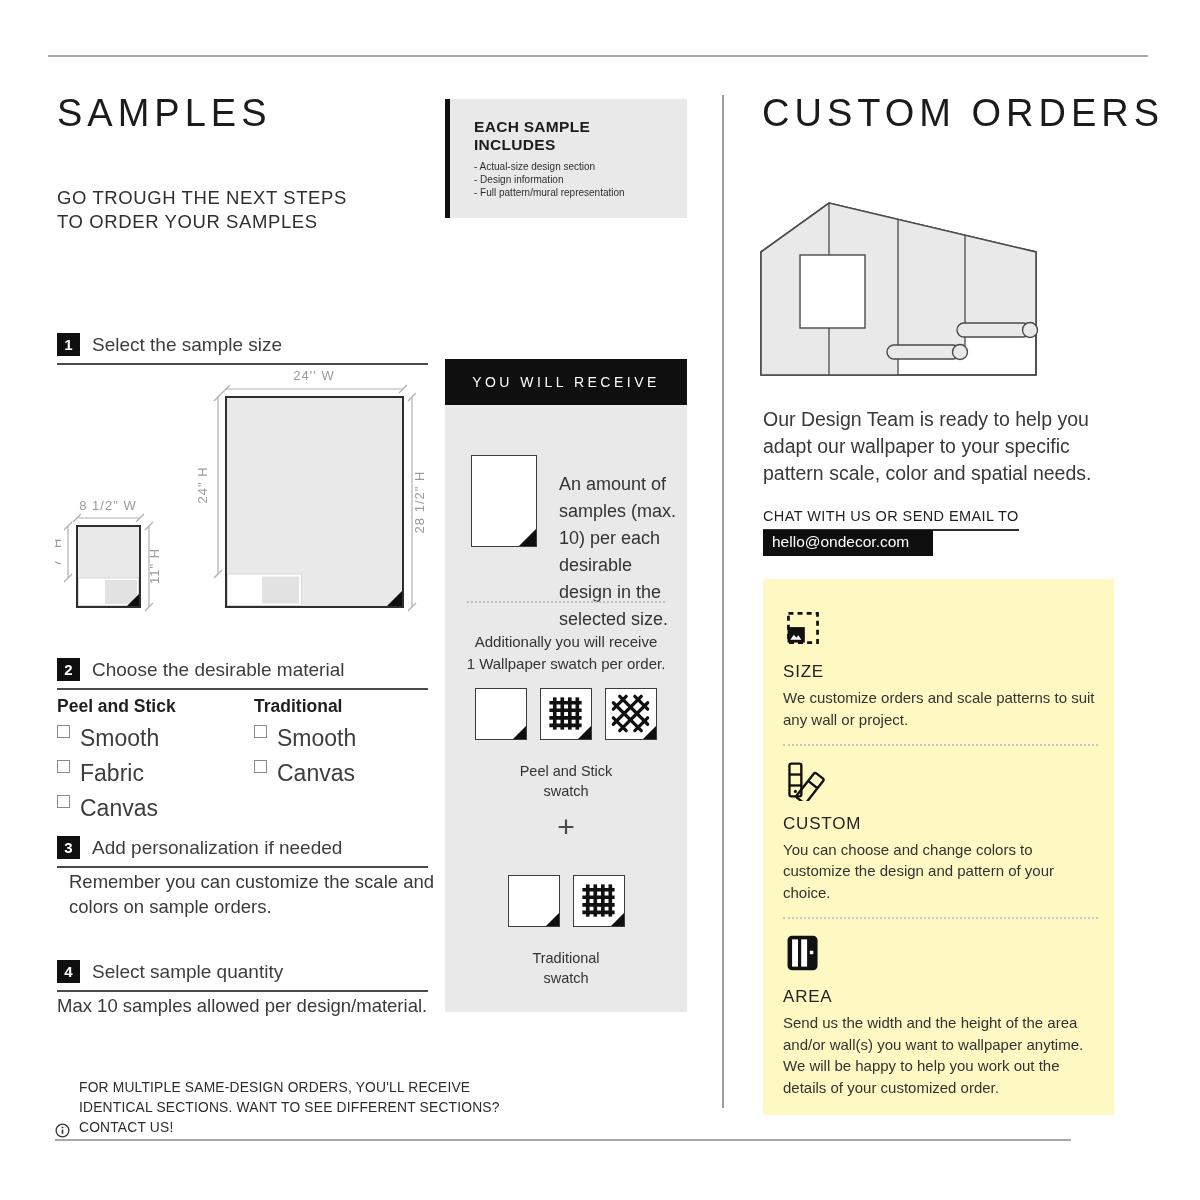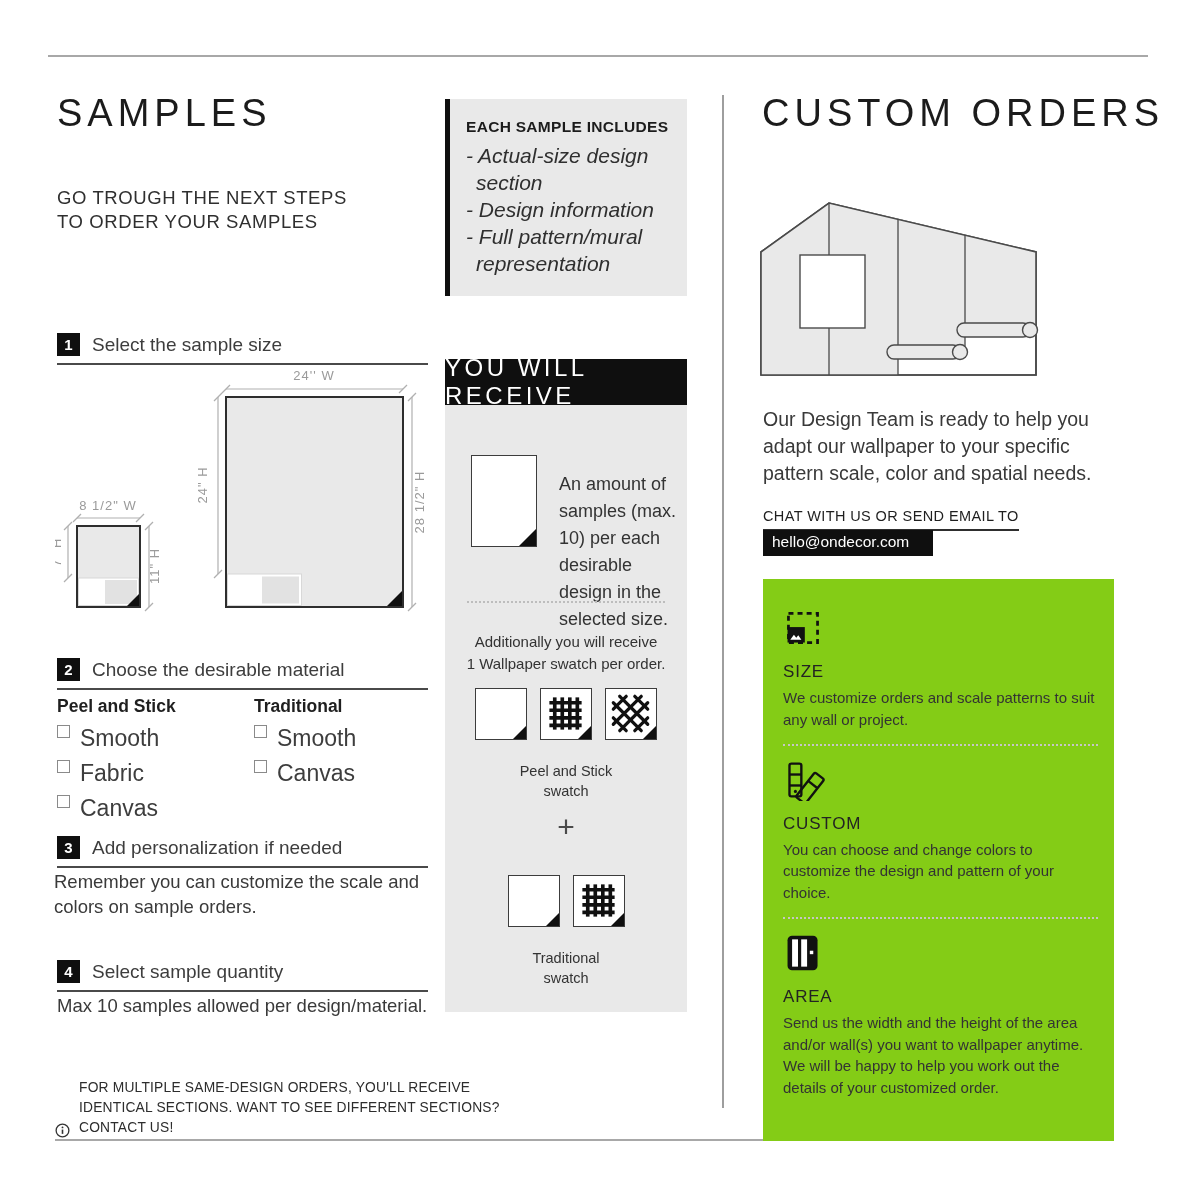--- a/index.html
+++ b/index.html
@@ -34,39 +34,39 @@
 
   
   #materials { left:57px; top:696px; display:flex; gap:42px; }
   .mat-col { width:155px; }
   .mat-title { font-size:17.5px; font-weight:700; color:#1f1f1f; margin-bottom:8px; }
   .mat-opt { font-size:23px; color:#3d3d3d; margin:8px 0; display:flex; }
   .cb { display:inline-block; width:13px; height:13px; border:1.5px solid #8a8a8a;
         margin-right:10px; flex:none; background:#fff; }
 
   .note { font-size:18.5px; line-height:1.35; color:#3a3a3a; }
-  #note3 { left:54px; top:870px; width:384px; }
+  #note3 { left:69px; top:870px; width:384px; }
   #note4 { left:57px; top:994px; width:384px; }
 
   #footnote { left:55px; top:1078px; width:486px; display:flex; gap:9px;
     font-size:13.8px; letter-spacing:0.2px; line-height:1.45; color:#2d2d2d;align-items:flex-end; }
   #footnote svg { flex:none; margin-top:2px; }
 
   
   #includes-box { left:445px; top:99px; width:242px; background:#e9e9e9;
-    border-left:5px solid #0f0f0f; padding:19px 12px 19px 16px; }
+    border-left:5px solid #0f0f0f; padding:19px 12px 19px 24px; }
   #includes-box .inc-title { font-size:15.5px; font-weight:700; letter-spacing:0.3px;
     color:#1c1c1c; margin-bottom:7px; }
-  .inc-item { font-size:21px; line-height:1.28; color:#2f2f2f;
-    padding-left:10px; text-indent:-10px;font-style:italic; }
+  .inc-item { font-size:10px; line-height:1.28; color:#2f2f2f;
+    padding-left:10px; text-indent:-10px; }
   .inc-item::before { content:"- "; }
 
   #ywr-header { left:445px; top:359px; width:242px; height:46px; background:#0f0f0f;
     color:#ffffff; display:flex; align-items:center; justify-content:center;
-    font-size:24px; letter-spacing:3.5px; }
+    font-size:14px; letter-spacing:3.5px; }
   #ywr-panel { left:445px; top:405px; width:242px; height:607px; background:#e9e9e9; }
 
   .sheet { position:absolute; left:26px; top:50px; width:66px; height:92px;
     background:#ffffff; border:1.5px solid #3c3c3c; }
   .fold::after { content:""; position:absolute; right:0; bottom:0; width:0; height:0;
     border-left:17px solid transparent; border-bottom:17px solid #0f0f0f; }
   .fold-sm::after { content:""; position:absolute; right:0; bottom:0; width:0; height:0;
     border-left:13px solid transparent; border-bottom:13px solid #0f0f0f; }
 
   #amount-text { position:absolute; left:114px; top:66px; width:120px;
@@ -88,22 +88,22 @@
     font-size:30px; font-weight:300; color:#4a4a4a; }
 
   
   #custom-intro { left:763px; top:406px; width:362px; font-size:19.5px;
     line-height:1.38; color:#393939; }
   #chat-label { left:763px; top:508px; font-size:14.5px; letter-spacing:0.4px;
     color:#1f1f1f; padding-bottom:5px; border-bottom:2px solid #2e2e2e; display:inline-block; }
   #email-chip { left:763px; top:530px; background:#0f0f0f; color:#ffffff;
     font-size:15.5px; padding:3px 24px 5px 9px; display:inline-block; }
 
-  #features-panel { left:763px; top:579px; width:351px; background:#84cc16;
-    padding:28px 16px 42px 20px; }
+  #features-panel { left:763px; top:579px; width:351px; background:#fef9c3;
+    padding:28px 16px 16px 20px; }
   .feature-icon { height:42px; margin-bottom:13px; }
   .feature-name { font-size:17px; letter-spacing:0.8px; color:#232323; margin-bottom:5px; }
   .feature-text { font-size:15px; line-height:1.45; color:#333333; }
   .dotted-sep { border-top:2px dotted #c6c6c6; margin:13px 0 13px 0; }
 </style>
 </head>
 <body>
 
 <div class="abs rule-top"></div>
 <div class="abs v-divider"></div>

